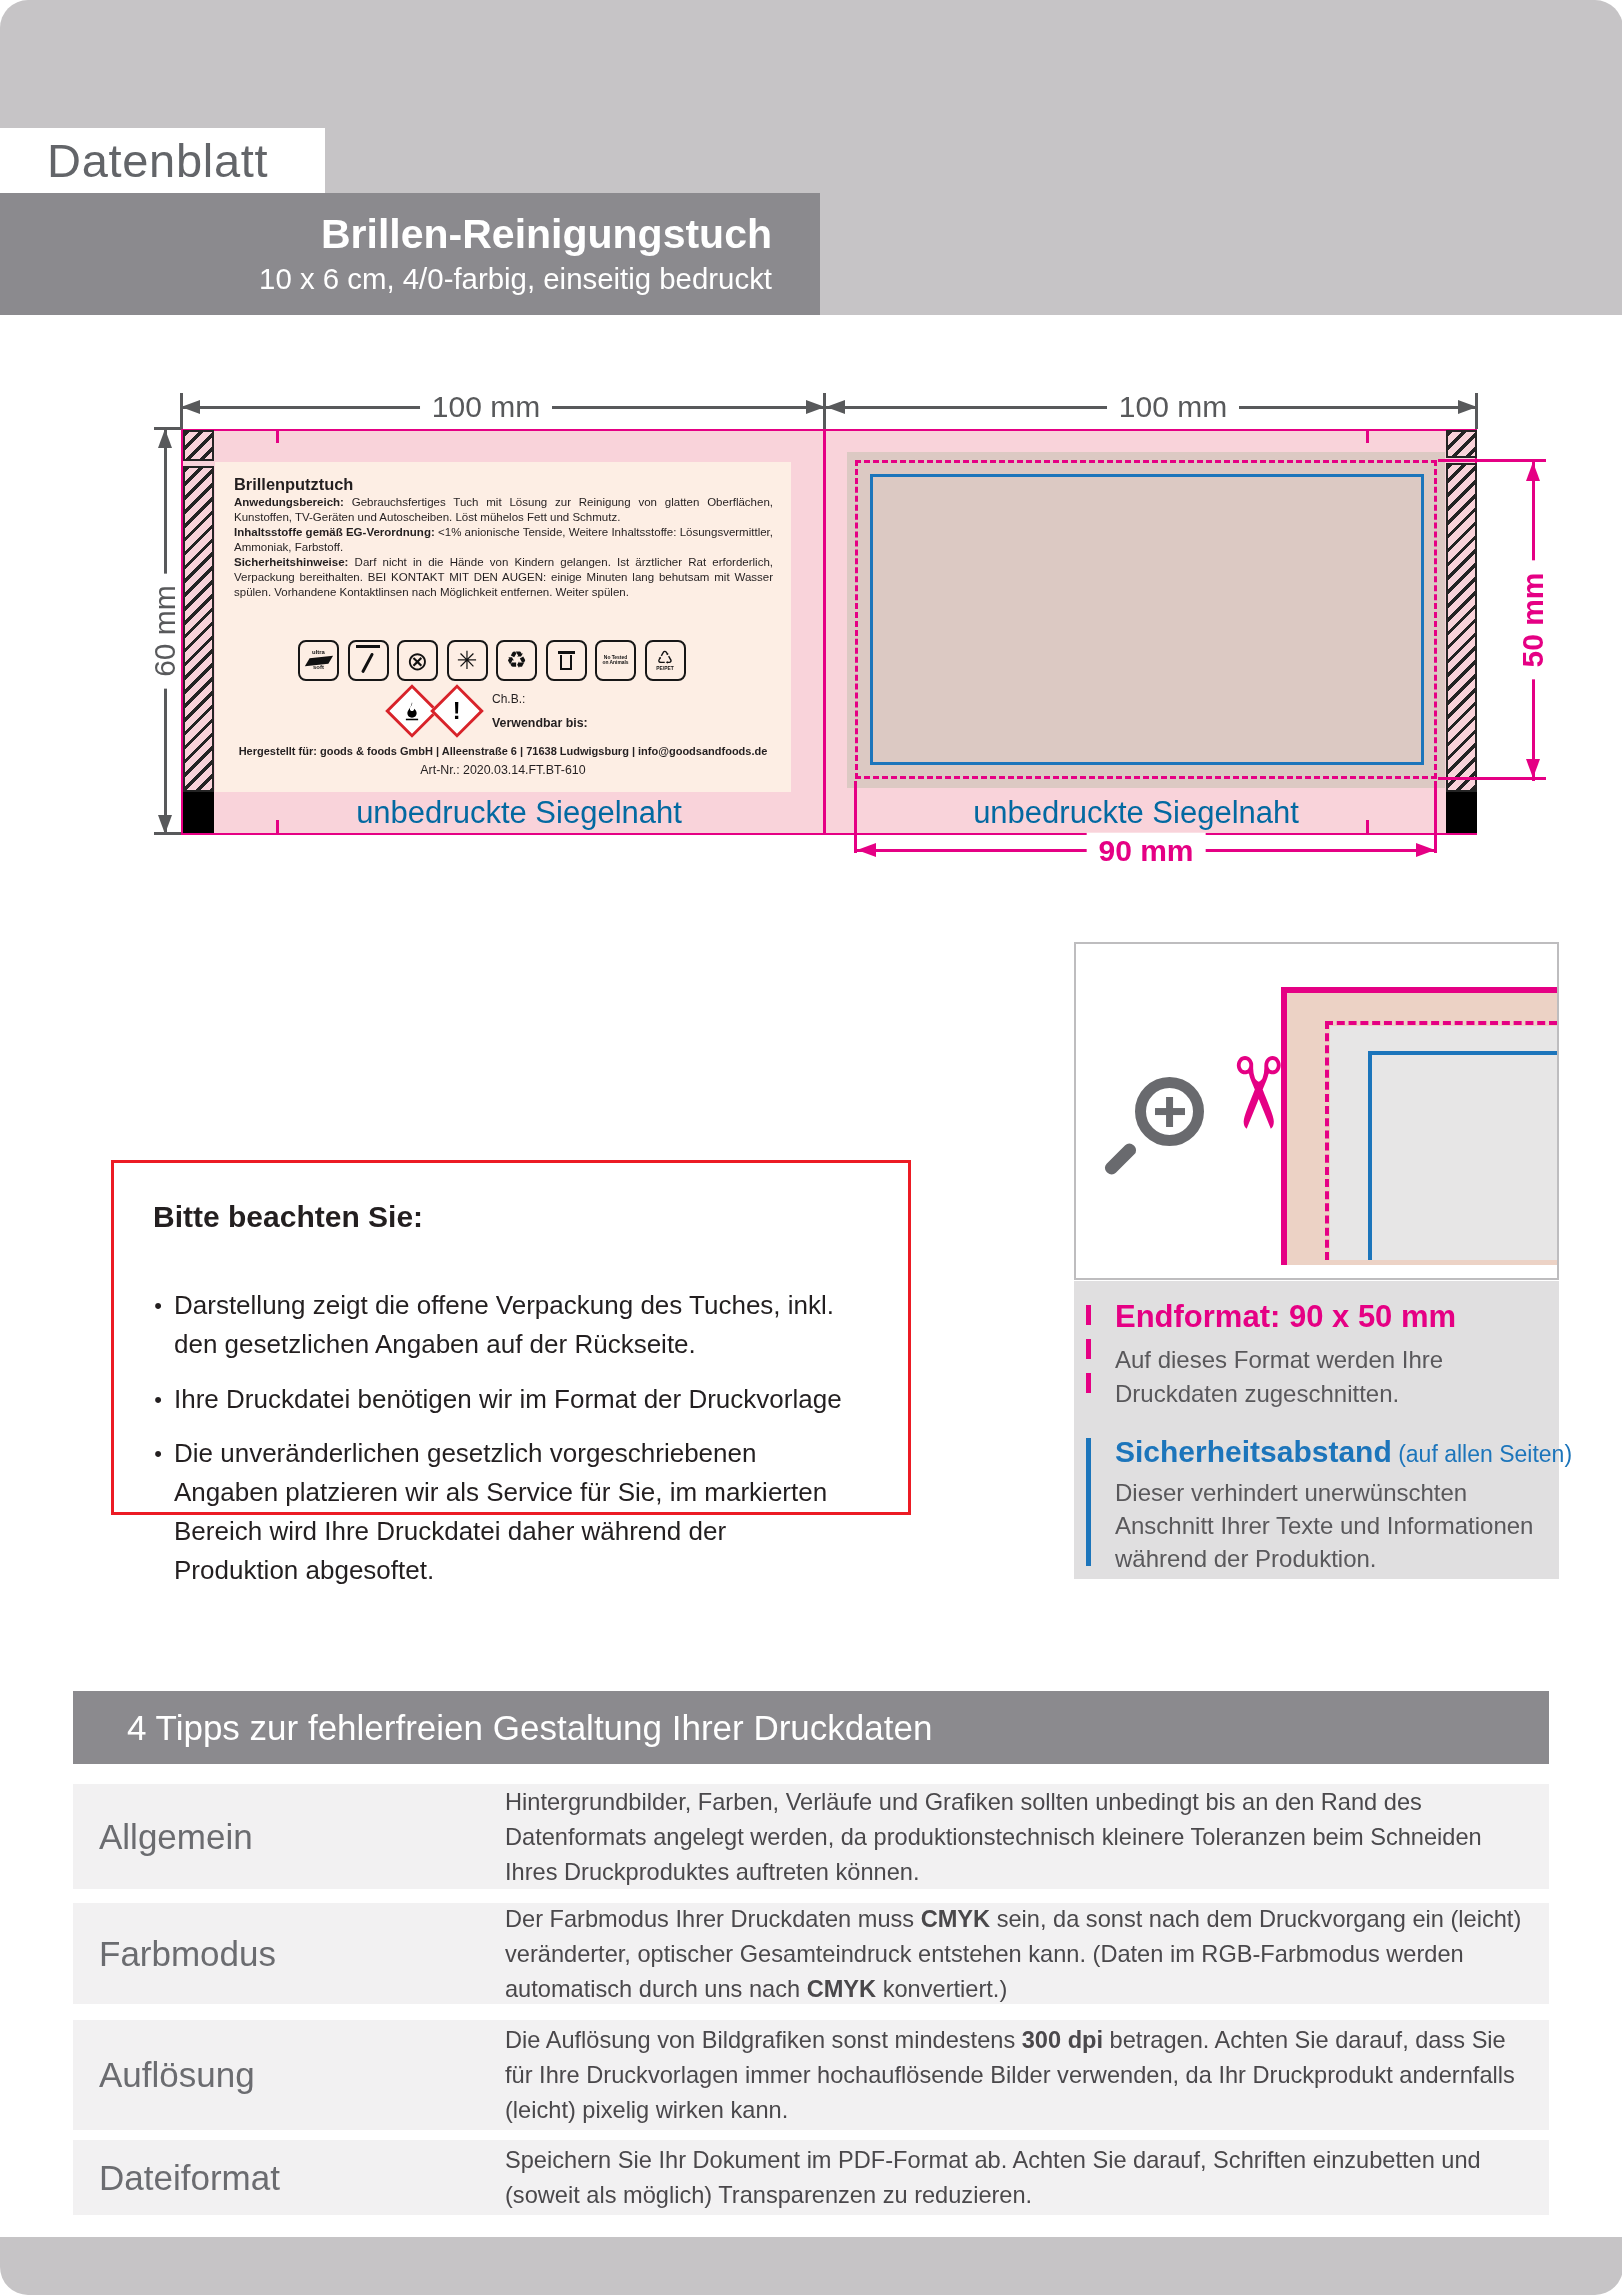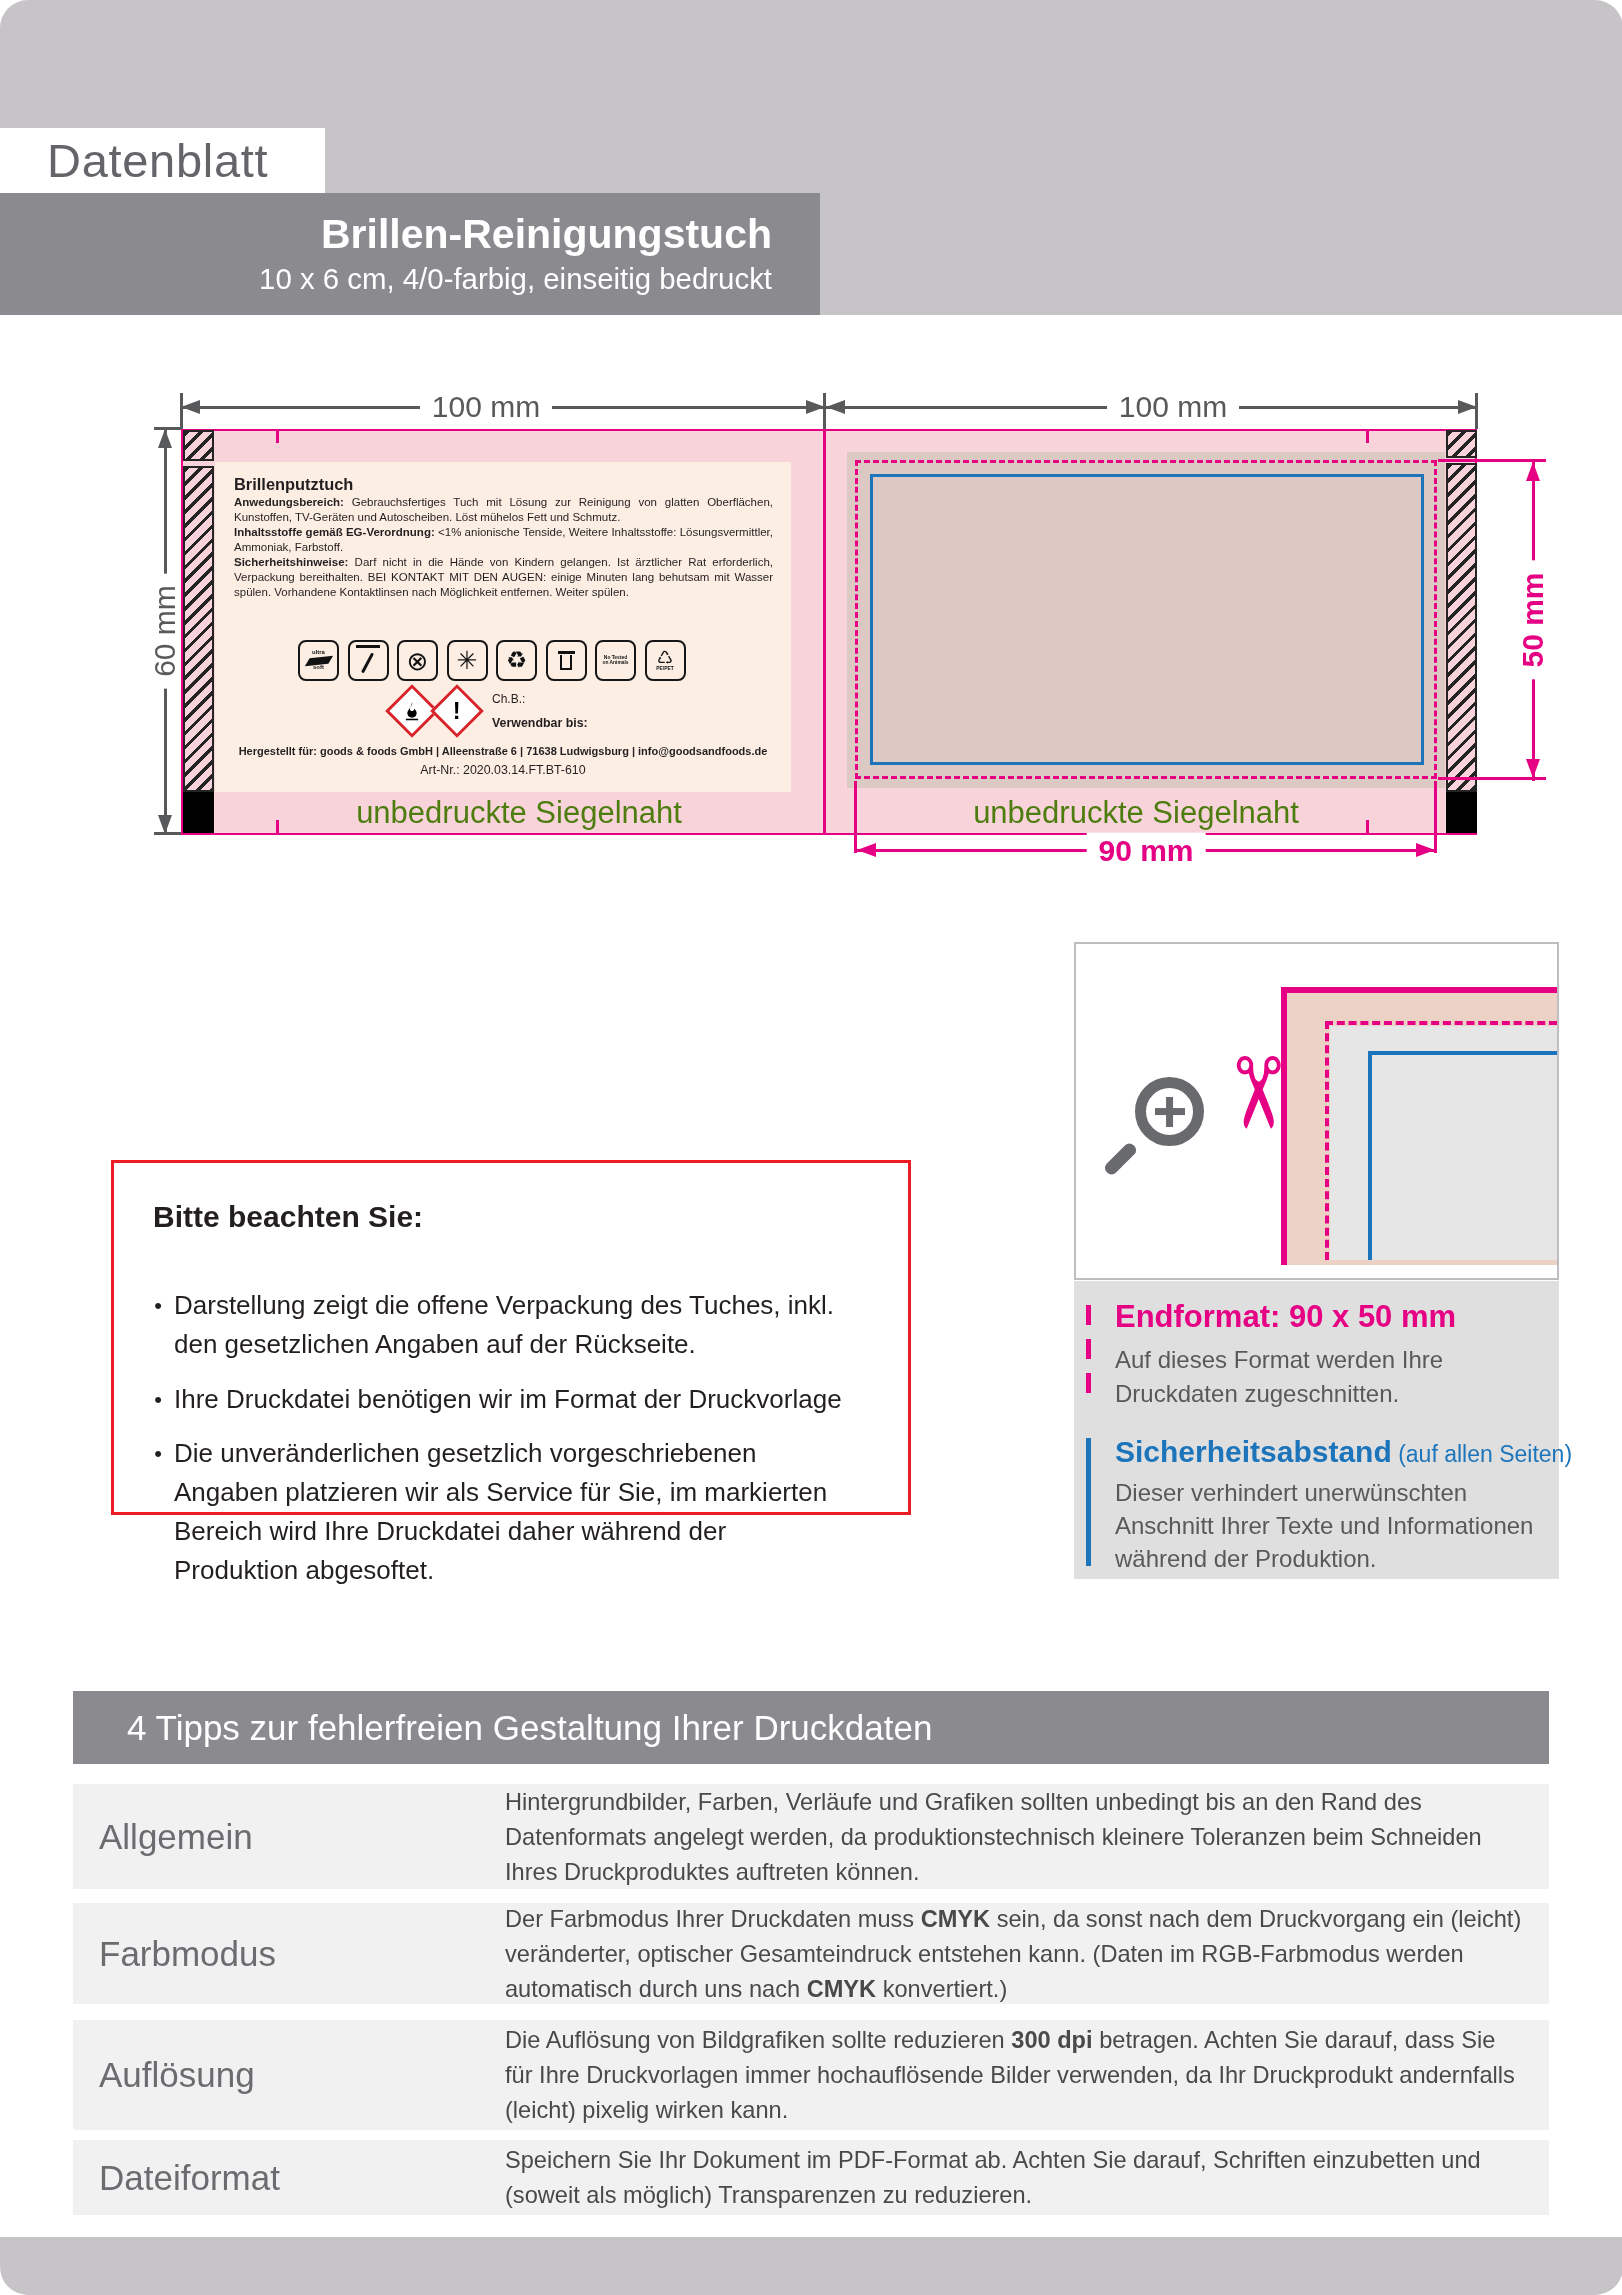--- a/index.html
+++ b/index.html
@@ -49,21 +49,21 @@
   .icon .micro{font-size:4.9px;font-weight:bold;}
   .swoosh{width:22px;height:7.9px;background:#111;transform:skewX(-35deg) rotate(-6deg);margin:0.7px 0;}
   .capbar{position:absolute;top:3.3px;left:6.5px;right:6.5px;height:2.6px;background:#111;}
   .slash{width:3.3px;height:22px;background:#111;border-radius:1.3px;transform:rotate(28deg);margin-top:5.2px;}
   .bin{width:11.8px;height:14.4px;border:2px solid #111;border-top:none;}
   .binlid{width:17px;height:2.6px;background:#111;margin-bottom:1.3px;}
   .ghs{width:38px;height:38px;border:3.9px solid var(--ghsred);background:#fff;transform:rotate(45deg);display:flex;align-items:center;justify-content:center;}
   .ghs .in{transform:rotate(-45deg);font-weight:bold;font-size:23.6px;color:#000;display:flex;align-items:center;justify-content:center;}
   .smalltext{font-size:12px;color:var(--ink);}
   .med{font-size:12.4px;font-weight:bold;color:var(--ink);}
-  .sealtext{font-size:31px;color:#4d7c0f;transform:translate(-50%,-50%);white-space:nowrap;}
+  .sealtext{font-size:31px;color:#0369a1;transform:translate(-50%,-50%);white-space:nowrap;}
   .dashedrect{left:855px;top:460px;width:582px;height:319px;border:3.3px dashed var(--mag);}
   .bluerect{left:870px;top:474px;width:554px;height:291px;border:3.3px solid var(--blue);}
   
   .notice{left:111px;top:1160px;width:800px;height:355px;border:3.3px solid var(--red);background:#fff;padding:37px 39px;}
   .notice h2{font-size:30px;font-weight:bold;color:var(--ink);}
   .notice ul{list-style:none;margin-top:52px;width:694px;}
   .notice li{position:relative;padding-left:21px;font-size:26px;line-height:39px;margin-bottom:15.7px;color:var(--ink);}
   .notice li::before{content:"•";position:absolute;left:1.3px;font-size:22px;}
   
   .detailbox{left:1074px;top:942px;width:485px;height:338px;background:#fff;border:2px solid var(--boxborder);overflow:hidden;}
@@ -259,21 +259,21 @@
   <div class="abs tiprow" style="top:1784px;height:105px;">
     <div class="lab">Allgemein</div>
     <div class="body"><span>Hintergrundbilder, Farben, Verläufe und Grafiken sollten unbedingt bis an den Rand des Datenformats angelegt werden, da produktionstechnisch kleinere Toleranzen beim Schneiden Ihres Druckproduktes auftreten können.</span></div>
   </div>
   <div class="abs tiprow" style="top:1903px;height:101px;">
     <div class="lab">Farbmodus</div>
     <div class="body"><span>Der Farbmodus Ihrer Druckdaten muss </span><b>CMYK</b><span> sein, da sonst nach dem Druckvorgang ein (leicht) veränderter, optischer Gesamteindruck entstehen kann. (Daten im RGB-Farbmodus werden automatisch durch uns nach </span><b>CMYK</b><span> konvertiert.)</span></div>
   </div>
   <div class="abs tiprow" style="top:2020px;height:110px;">
     <div class="lab">Auflösung</div>
-    <div class="body"><span>Die Auflösung von Bildgrafiken sollte reduzieren </span><b>300 dpi</b><span> betragen. Achten Sie darauf, dass Sie für Ihre Druckvorlagen immer hochauflösende Bilder verwenden, da Ihr Druckprodukt andernfalls (leicht) pixelig wirken kann.</span></div>
+    <div class="body"><span>Die Auflösung von Bildgrafiken sonst mindestens </span><b>300 dpi</b><span> betragen. Achten Sie darauf, dass Sie für Ihre Druckvorlagen immer hochauflösende Bilder verwenden, da Ihr Druckprodukt andernfalls (leicht) pixelig wirken kann.</span></div>
   </div>
   <div class="abs tiprow" style="top:2140px;height:75px;">
     <div class="lab">Dateiformat</div>
     <div class="body"><span>Speichern Sie Ihr Dokument im PDF-Format ab. Achten Sie darauf, Schriften einzubetten und (soweit als möglich) Transparenzen zu reduzieren.</span></div>
   </div>
 
   <div class="abs footer"></div>
 </div>
 
 

